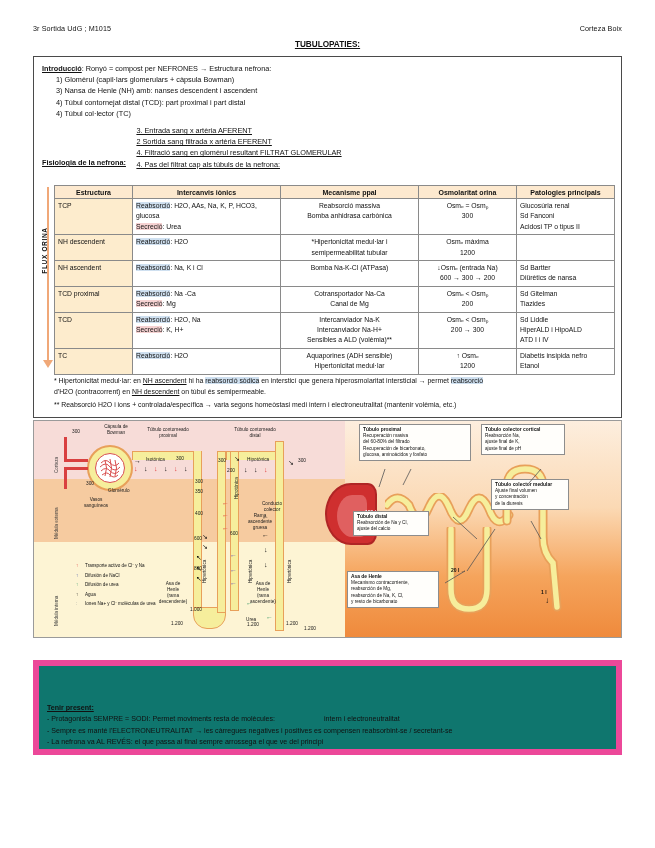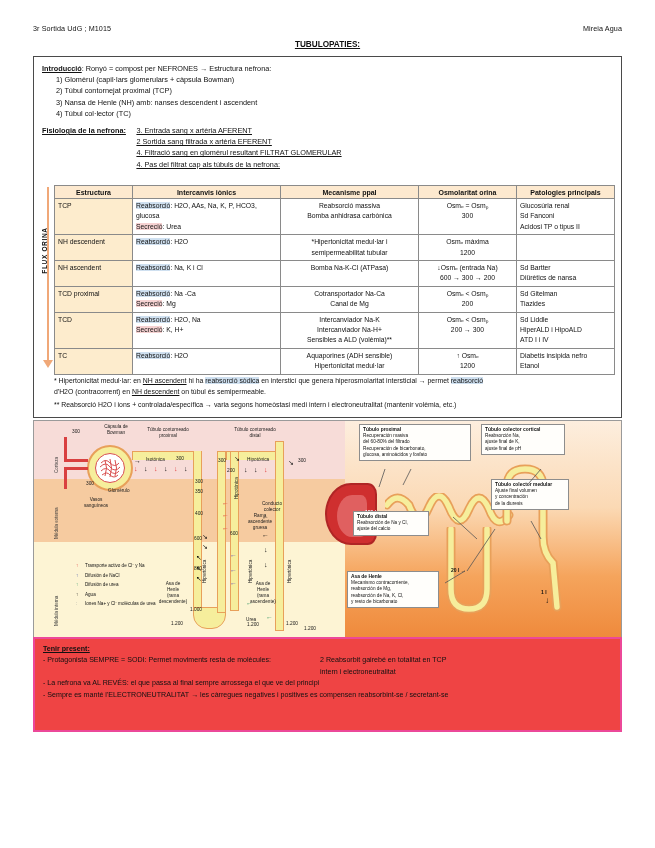--- a/index.html
+++ b/index.html
@@ -27,21 +27,21 @@
   }
 
   
   .outer-box{
     position:absolute; left:33px; top:56px; width:589px; height:362px;
     border:1px solid #4a4a4a; background:#fff;
   }
   .intro{ padding:6px 8px 0 8px; }
   .ln{ font-size:7.3px; line-height:11.2px; white-space:nowrap; }
   .u{ text-decoration:underline; }
-  .b{ font-weight:bold; }
+  .b{ font-weight:bold;margin-top:32px; }
   .indent1{ padding-left:14px; }
   .fisio-wrap{ margin-top:6px; position:relative; }
   .fisio-label{ display:inline-block; vertical-align:top; }
   .fisio-list{ display:inline-block; vertical-align:top; padding-left:6px; }
 
   
   .table-zone{ position:absolute; left:20px; top:128px; width:560px; }
   table.main{
     border-collapse:collapse; width:560px;
     font-size:6.8px; table-layout:fixed;
@@ -149,48 +149,48 @@
   }
   .callout{
     position:absolute; background:#fffefb; border:1px solid #8d8d8d;
     padding:2px 3px; font-size:4.7px; line-height:6.2px; color:#111;
   }
   .callout b{ font-size:4.9px; }
   .vol-lbl{ position:absolute; font-size:5px; font-weight:bold; color:#111; }
 
   
   .bottom-box{
-    position:absolute; left:33px; top:637px; width:589px; height:95px;
-    border:2px solid #ec4899; background:#ef4444; padding:5px 8px;
+    position:absolute; left:33px; top:660px; width:589px; height:95px;
+    border:6px solid #ec4899; background:#0f766e; padding:5px 8px;
   }
   .bn{ font-size:7.1px; line-height:11.4px; white-space:nowrap; }
   .sodi-wrap{ position:relative; }
   .sodi-list{ padding-left:277px; }
   .sodi-first{ position:absolute; left:0; top:0; white-space:nowrap; }
 </style>
 </head>
 <body>
 
 <div class="page">
 
   <div class="doc-header">
     <span>3r Sortida UdG ; M1015</span>
-    <span>Mireia Agua</span>
+    <span>Corteza Boix</span>
   </div>
   <div class="doc-title">TUBULOPATIES:</div>
 
   <div class="outer-box">
 
     <div class="intro">
       <div class="ln">
         <span class="u b">Introducció</span><span>: Ronyó = compost per NEFRONES → Estructura nefrona:</span>
       </div>
       <div class="ln indent1">1) Glomèrul (capil·lars glomerulars + càpsula Bowman)</div>
-      <div class="ln indent1">2) Túbul contornejat proximal (TCP)</div>
       <div class="ln indent1">3) Nansa de Henle (NH) amb: nanses descendent i ascendent</div>
+      <div class="ln indent1">4) Túbul contornejat distal (TCD): part proximal i part distal</div>
       <div class="ln indent1">4) Túbul col·lector (TC)</div>
 
       <div class="fisio-wrap">
         <span class="fisio-label ln u b">Fisiologia de la nefrona:</span>
         <span class="fisio-list">
           <div class="ln"><span class="u">3.  Entrada sang x artèria AFERENT</span></div>
           <div class="ln"><span class="u">2  Sortida sang filtrada x artèria  EFERENT</span></div>
           <div class="ln"><span class="u">4.  Filtració sang en glomèrul resultant FILTRAT GLOMERULAR</span></div>
           <div class="ln"><span class="u">4.  Pas del filtrat cap als túbuls de la nefrona:</span></div>
         </span>
@@ -543,21 +543,20 @@
         </g>
       </svg>
     </div>
   </div>
 
   <div class="bottom-box">
     <div class="bn u b">Tenir present:</div>
     <div class="sodi-wrap">
       <div class="sodi-first bn">-  Protagonista SEMPRE = SODI: Permet moviments resta de molècules:</div>
       <div class="sodi-list">
-        <div class="bn">2  Reabsorbit gairebé en totalitat en TCP</div>
         <div class="bn">intern i electroneutralitat</div>
       </div>
     </div>
+    <div class="bn">-  Sempre es manté l'ELECTRONEUTRALITAT → les càrregues negatives i positives es compensen reabsorbint-se / secretant-se</div>
     <div class="bn">-  La nefrona va AL REVÉS: el que passa al final sempre arrossega el que ve del principi</div>
-    <div class="bn">-  Sempre es manté l'ELECTRONEUTRALITAT → les càrregues negatives i positives es compensen reabsorbint-se / secretant-se</div>
   </div>
 
 </div>
 
 </body></html>

